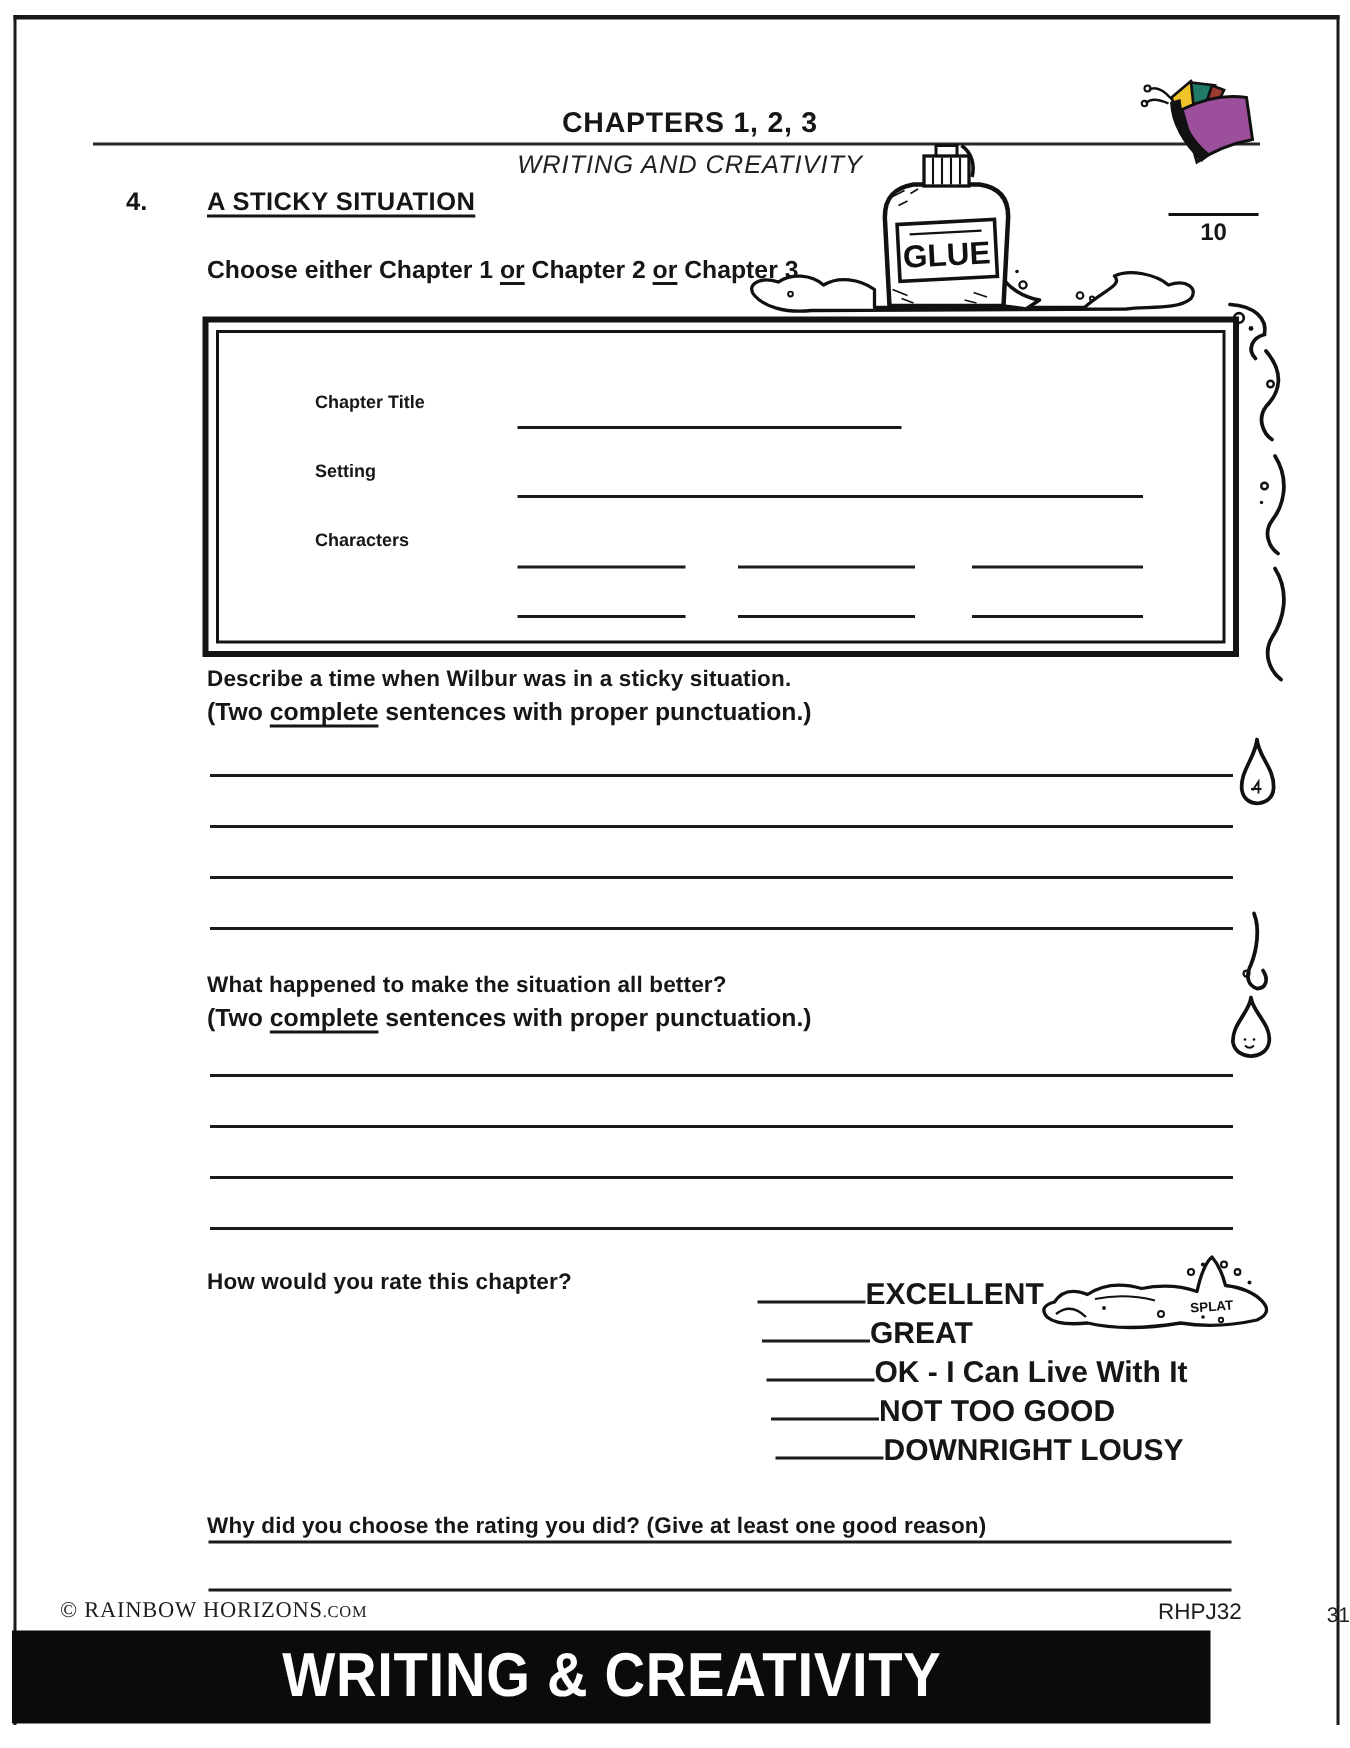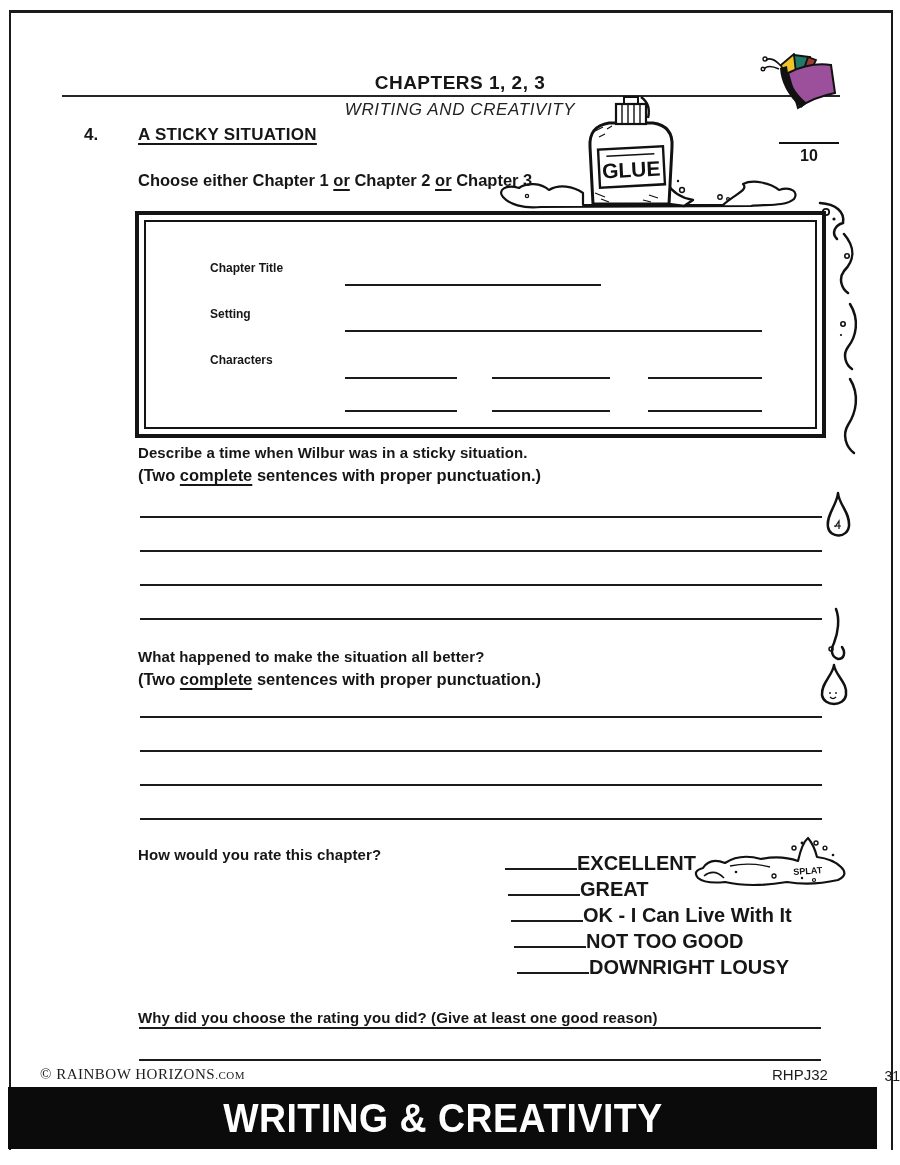--- a/index.html
+++ b/index.html
@@ -31,21 +31,21 @@
   .info-box-inner{position:absolute;left:5px;top:5px;right:5px;bottom:5px;border:2px solid #141414;}
   .field-label{position:absolute;font-size:12px;font-weight:700;}
   .rating-row{position:absolute;white-space:nowrap;}
   .rating-blank{display:inline-block;width:72px;border-bottom:2px solid #1b1b1b;height:14px;vertical-align:baseline;}
   .rating-label{font-size:20px;font-weight:700;}
   .footer-copy{position:absolute;left:40px;top:1066px;font-family:"Liberation Serif",serif;
     font-size:15px;letter-spacing:0.5px;color:#1d1d1d;}
   .footer-copy .tld{font-size:11px;}
   .footer-page{position:absolute;left:0;top:1068px;width:900px;text-align:right;font-size:14px;color:#1d1d1d;}
   .footer-code{position:absolute;left:772px;top:1066px;font-size:15px;color:#1d1d1d;}
-  .banner{position:absolute;left:8px;top:1087px;width:869px;height:62px;background:#0b0b0b;
+  .banner{position:absolute;left:8px;top:1087px;width:799px;height:62px;background:#0b0b0b;
     display:flex;align-items:center;justify-content:center;}
   .banner-text{color:#ffffff;font-size:39px;font-weight:700;letter-spacing:0.5px;
     transform:scale(0.96,1.06);white-space:nowrap;}
   svg{display:block;}
 </style>
 </head>
 <body>
 
 <div class="page-frame"></div>
 

